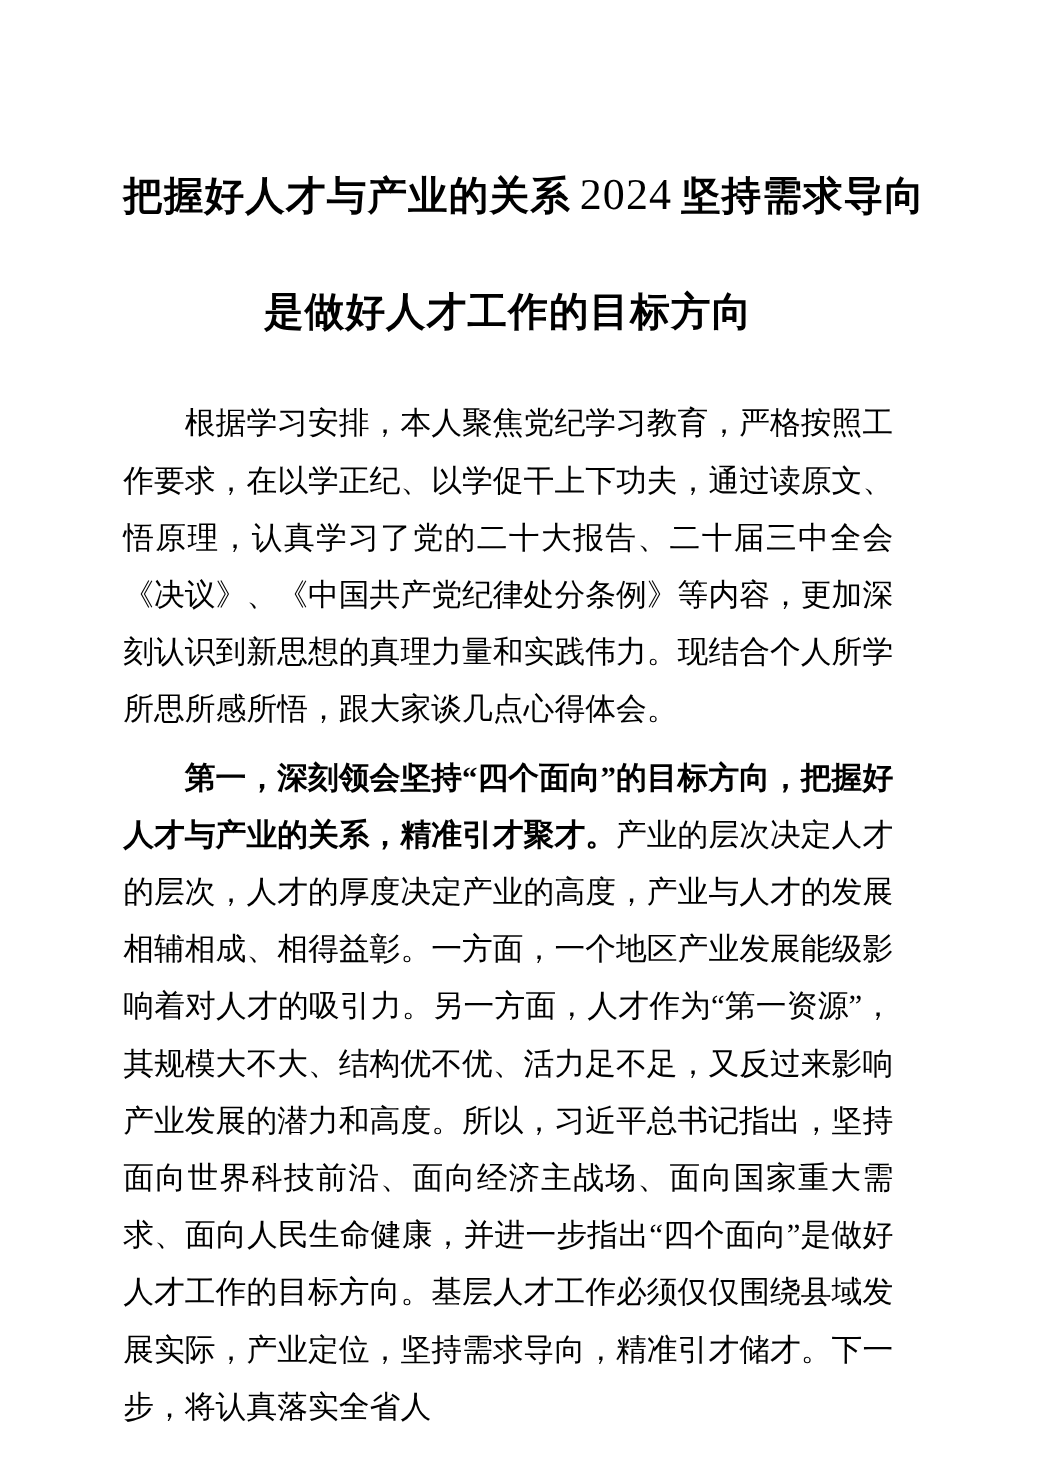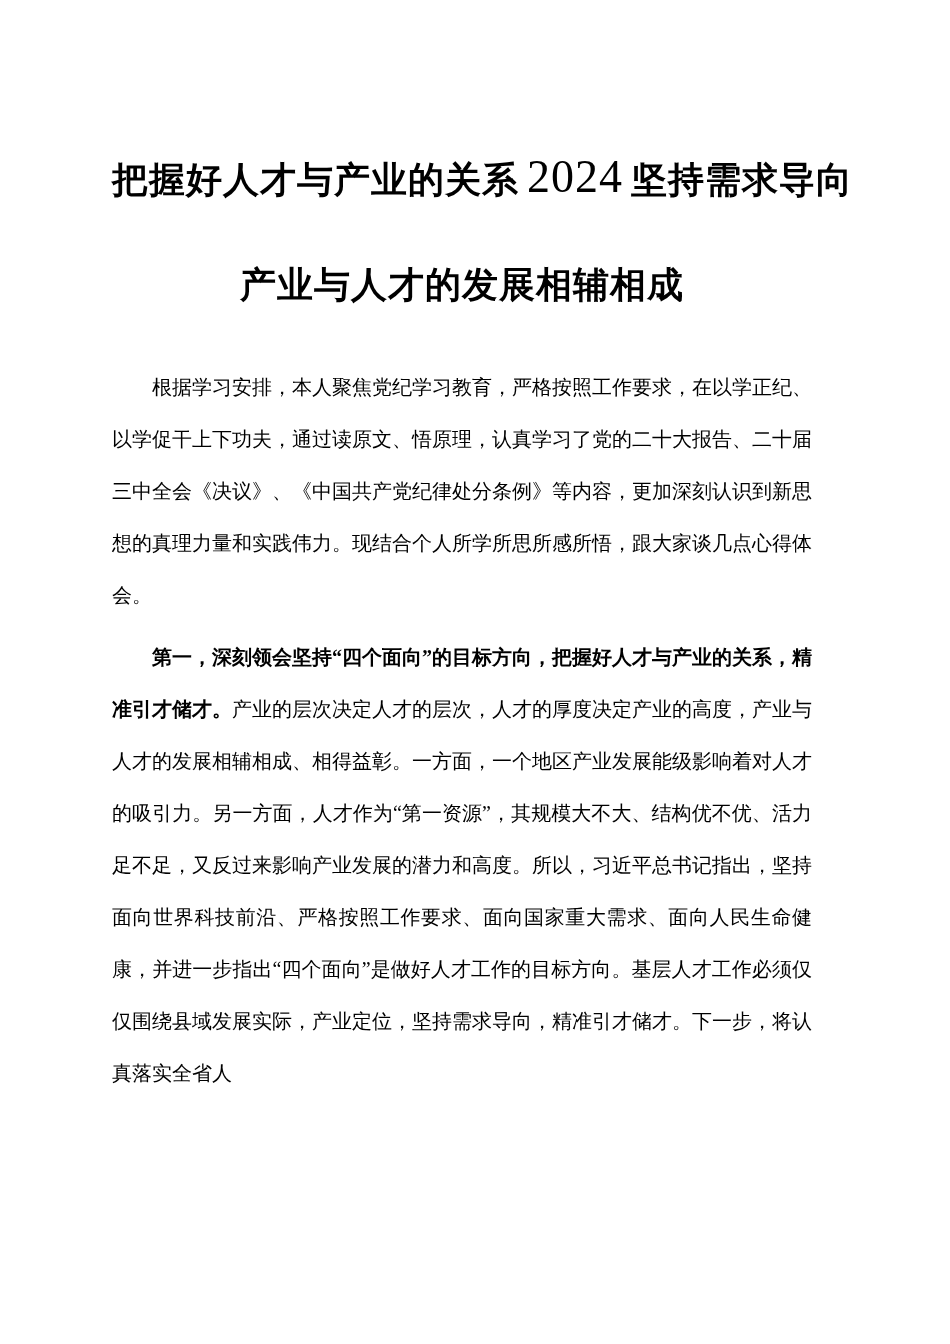--- a/index.html
+++ b/index.html
@@ -26,26 +26,26 @@
     color: #000000;
     letter-spacing: 1px;
   }
   .title-line {
     display: block;
     white-space: nowrap;
   }
   .title-year {
     font-family: "Liberation Serif", "DejaVu Serif", serif;
     font-weight: normal;
-    font-size: 46px;
+    font-size: 40px;
     margin: 0 8px;
   }
   .doc-body {
     font-family: "Liberation Serif", "DejaVu Serif", serif;
-    font-size: 20px;
+    font-size: 28px;
     line-height: 52px;
     color: #000000;
     text-align: justify;
     text-justify: inter-character;
   }
   .doc-body p {
     margin: 0;
     text-indent: 2em;
   }
   .para-1 {
@@ -58,21 +58,21 @@
     font-weight: bold;
   }
 </style>
 </head>
 <body>
 
 <div class="page">
 
   <h1 class="doc-title">
     <span class="title-line"><span>把握好人才与产业的关系</span><span class="title-year">2024</span><span>坚持需求导向</span></span>
-    <span class="title-line">产业与人才的发展相辅相成</span>
+    <span class="title-line">是做好人才工作的目标方向</span>
   </h1>
 
   <div class="doc-body">
     <p class="para-1">根据学习安排，本人聚焦党纪学习教育，严格按照工作要求，在以学正纪、以学促干上下功夫，通过读原文、悟原理，认真学习了党的二十大报告、二十届三中全会《决议》、《中国共产党纪律处分条例》等内容，更加深刻认识到新思想的真理力量和实践伟力。现结合个人所学所思所感所悟，跟大家谈几点心得体会。</p>
-    <p class="para-2"><span class="bold-lead">第一，深刻领会坚持“四个面向”的目标方向，把握好人才与产业的关系，精准引才储才。</span><span>产业的层次决定人才的层次，人才的厚度决定产业的高度，产业与人才的发展相辅相成、相得益彰。一方面，一个地区产业发展能级影响着对人才的吸引力。另一方面，人才作为“第一资源”，其规模大不大、结构优不优、活力足不足，又反过来影响产业发展的潜力和高度。所以，习近平总书记指出，坚持面向世界科技前沿、严格按照工作要求、面向国家重大需求、面向人民生命健康，并进一步指出“四个面向”是做好人才工作的目标方向。基层人才工作必须仅仅围绕县域发展实际，产业定位，坚持需求导向，精准引才储才。下一步，将认真落实全省人</span></p>
+    <p class="para-2"><span class="bold-lead">第一，深刻领会坚持“四个面向”的目标方向，把握好人才与产业的关系，精准引才聚才。</span><span>产业的层次决定人才的层次，人才的厚度决定产业的高度，产业与人才的发展相辅相成、相得益彰。一方面，一个地区产业发展能级影响着对人才的吸引力。另一方面，人才作为“第一资源”，其规模大不大、结构优不优、活力足不足，又反过来影响产业发展的潜力和高度。所以，习近平总书记指出，坚持面向世界科技前沿、面向经济主战场、面向国家重大需求、面向人民生命健康，并进一步指出“四个面向”是做好人才工作的目标方向。基层人才工作必须仅仅围绕县域发展实际，产业定位，坚持需求导向，精准引才储才。下一步，将认真落实全省人</span></p>
   </div>
 
 </div>
 
 </body></html>

